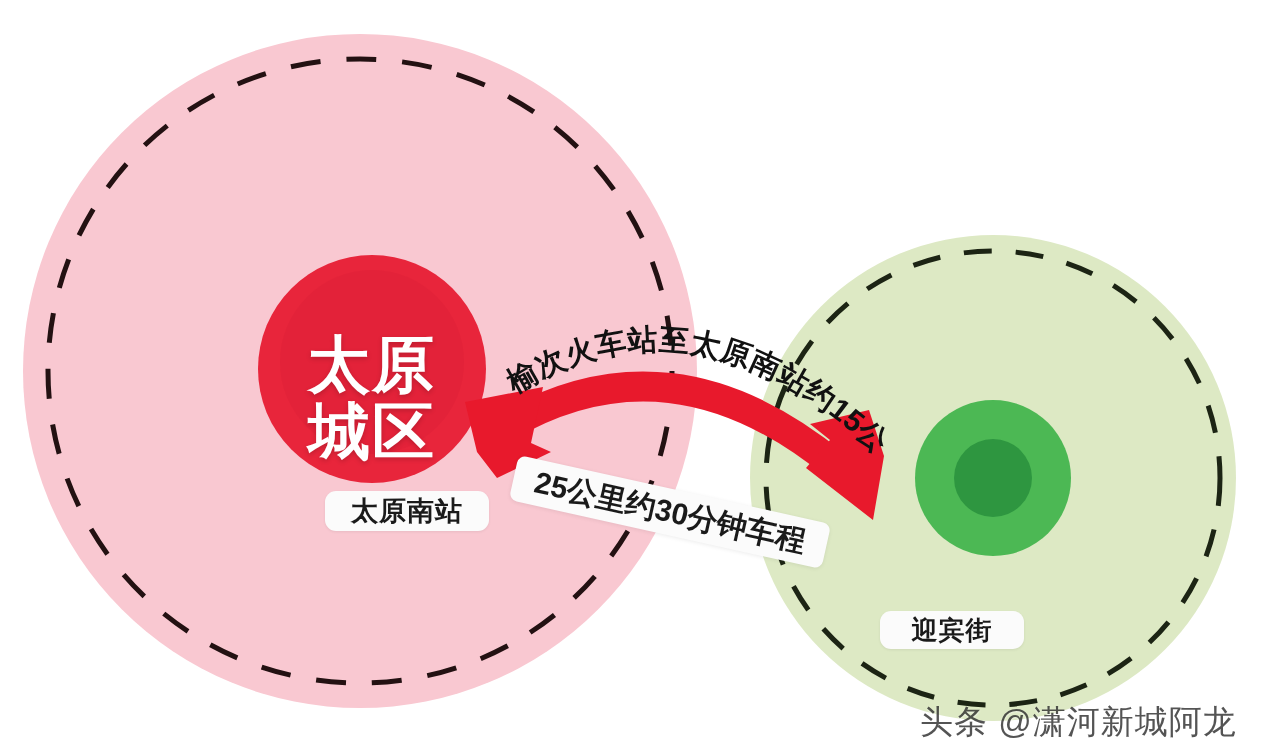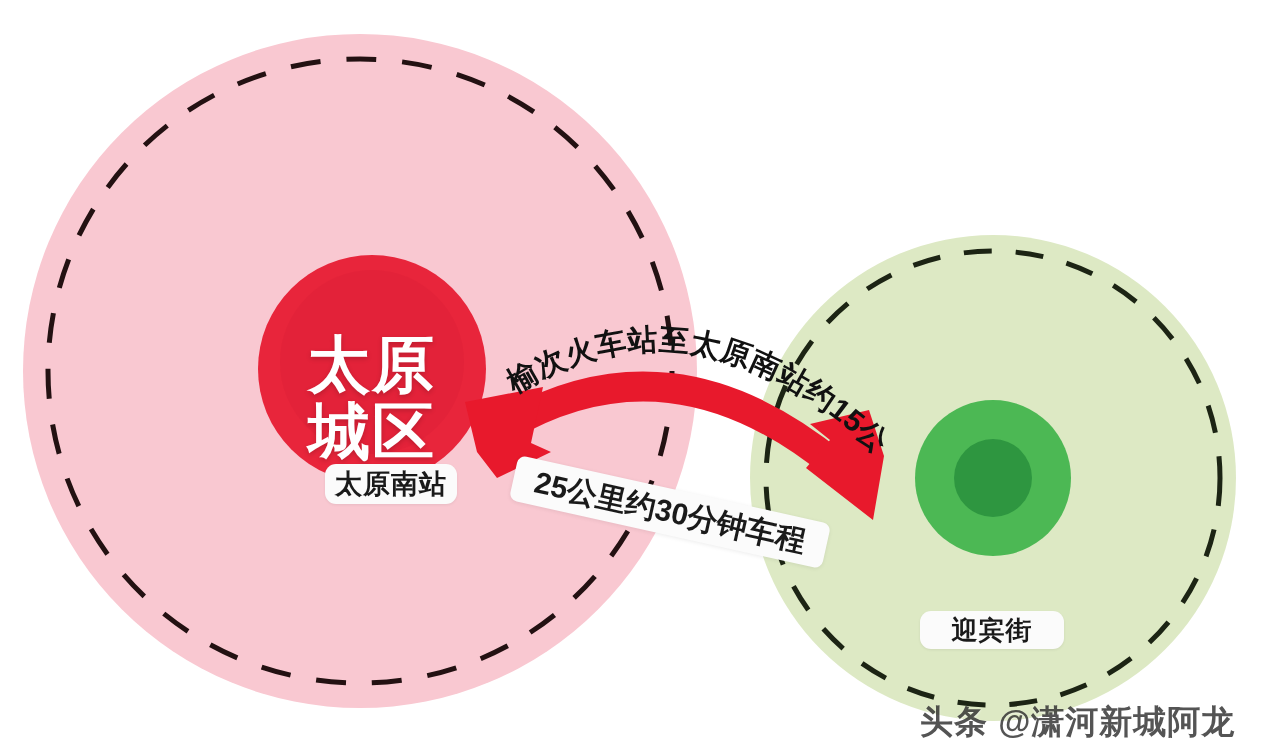--- a/index.html
+++ b/index.html
@@ -59,27 +59,27 @@
     font-weight: 700;
     border-radius: 11px;
     display: flex;
     align-items: center;
     justify-content: center;
     letter-spacing: 1px;
     box-shadow: 0 1px 3px rgba(0,0,0,0.07);
   }
   #pill-taiyuan-south {
     left: 325px;
-    top: 464px;
-    width: 132px;
+    top: 491px;
+    width: 164px;
     height: 40px;
     font-size: 27px;
   }
   #pill-yingbin {
-    left: 920px;
+    left: 880px;
     top: 611px;
     width: 144px;
     height: 38px;
     font-size: 26px;
   }
   
   #pill-drive {
     left: 510px;
     top: 489px;
     width: 320px;
@@ -100,21 +100,21 @@
     fill: #111111;
     letter-spacing: 0.5px;
   }
 
   
   #watermark {
     position: absolute;
     left: 920px;
     top: 700px;
     font-size: 33px;
-    font-weight: 700;
+    font-weight: 400;
     color: #2f2f2f;
     opacity: 0.82;
     letter-spacing: 1px;
     white-space: nowrap;
     text-shadow: 0 1px 2px rgba(255,255,255,0.8);
   }
 </style>
 </head>
 <body>
 

